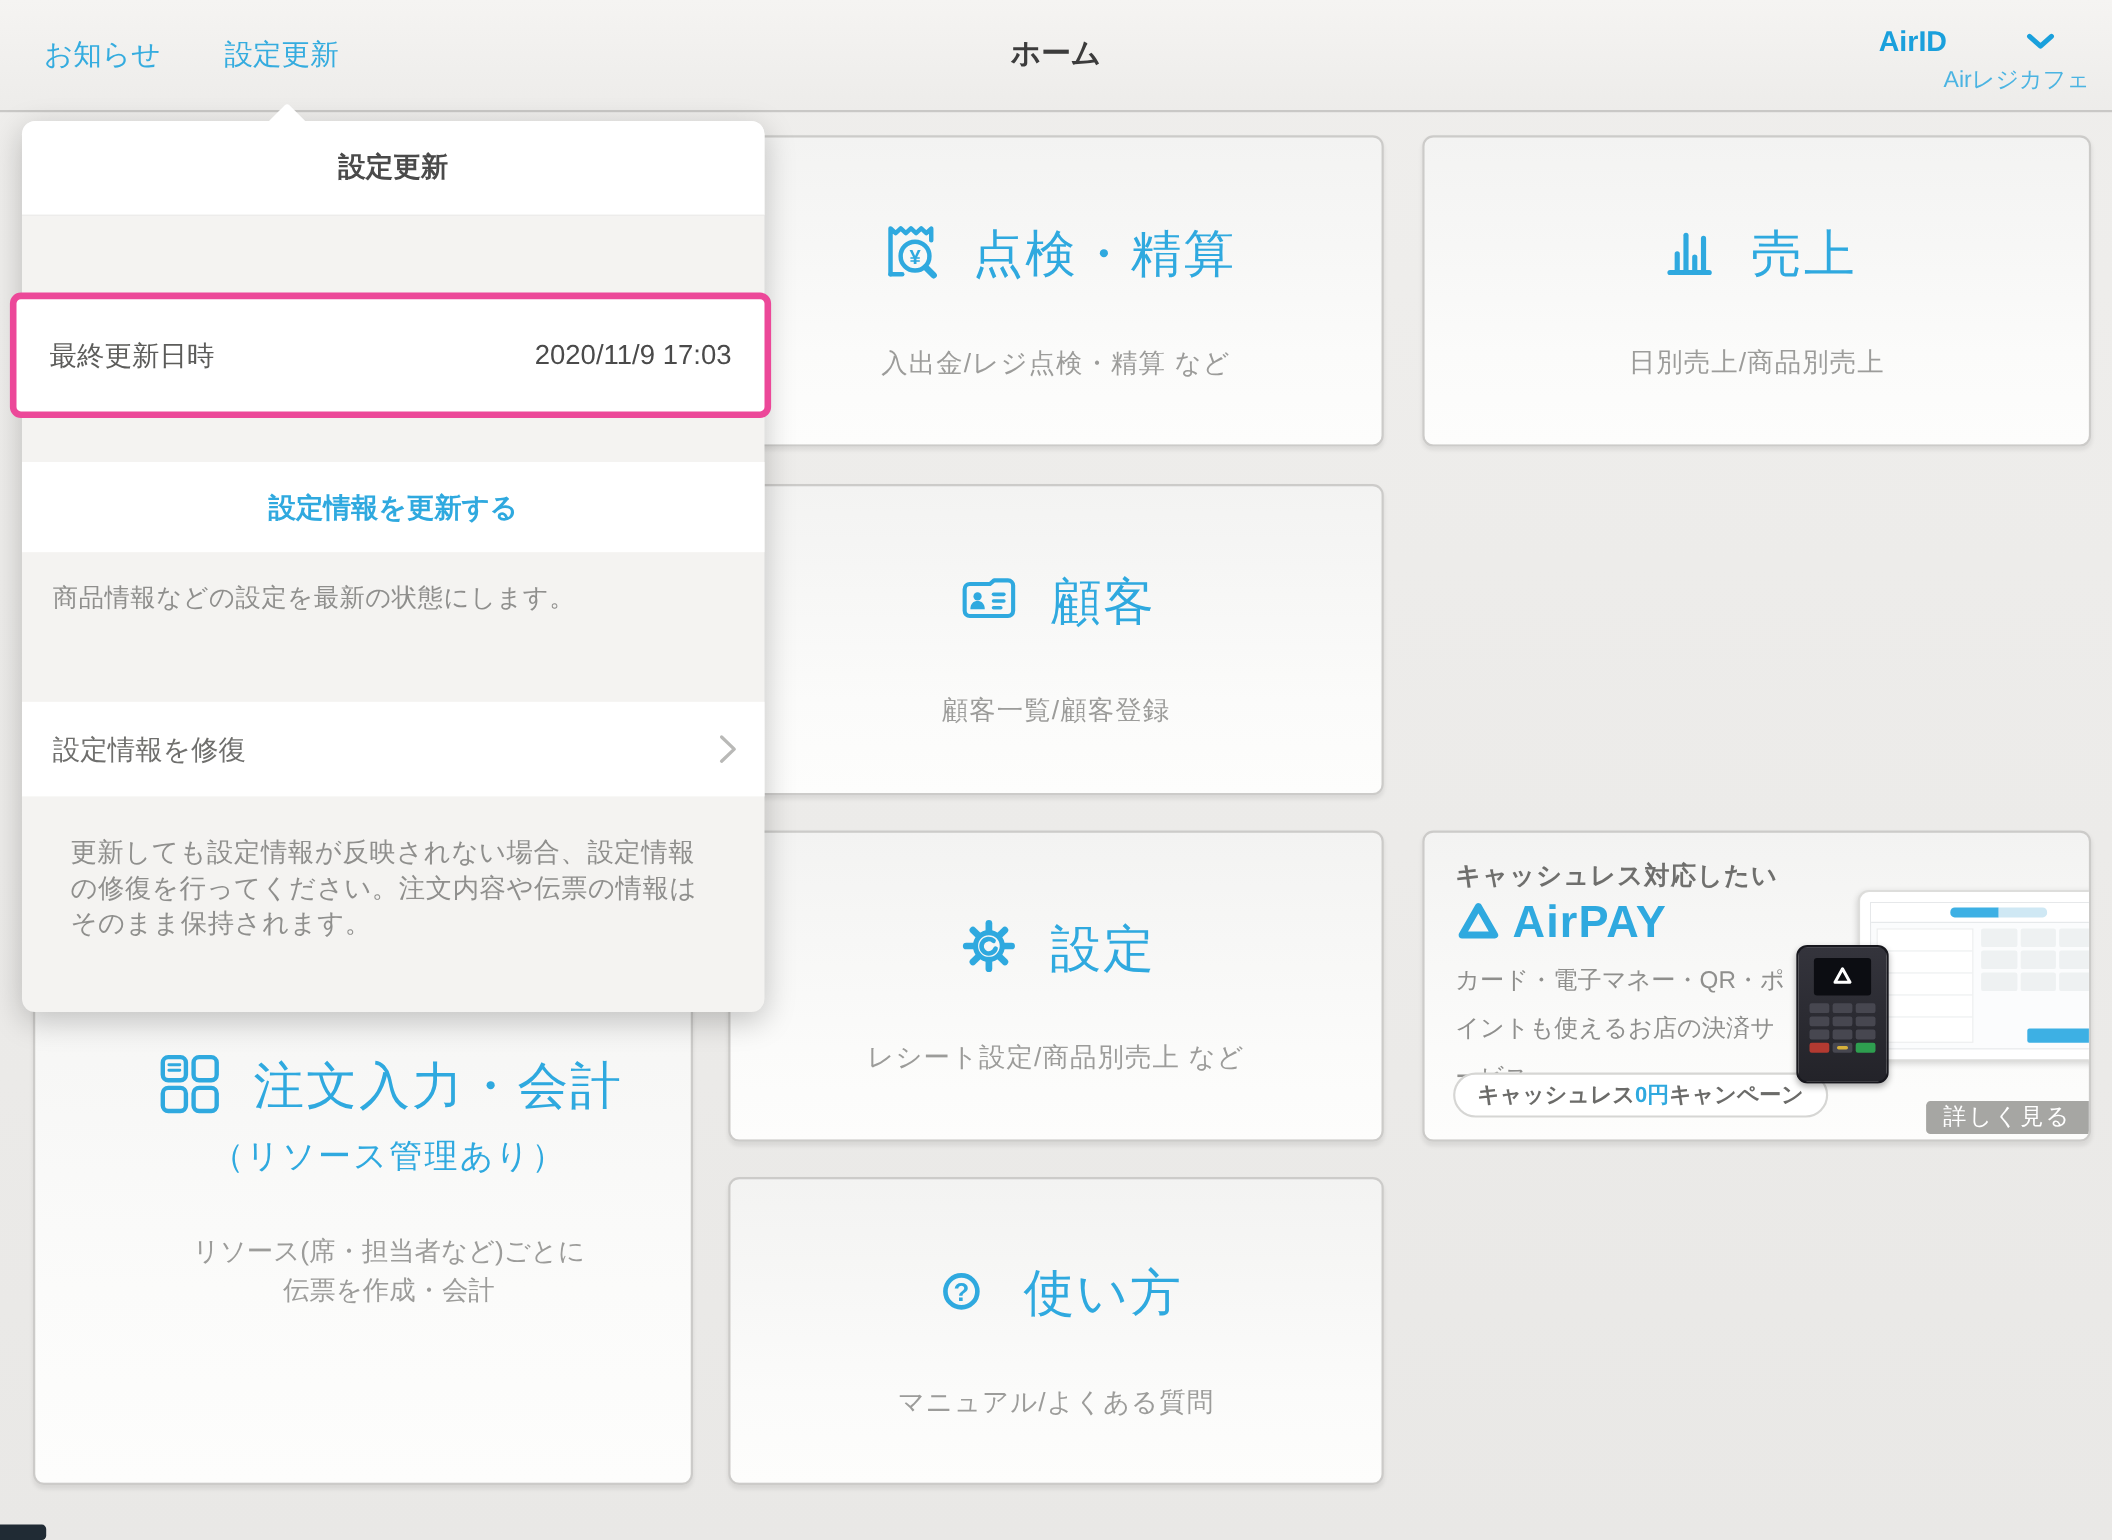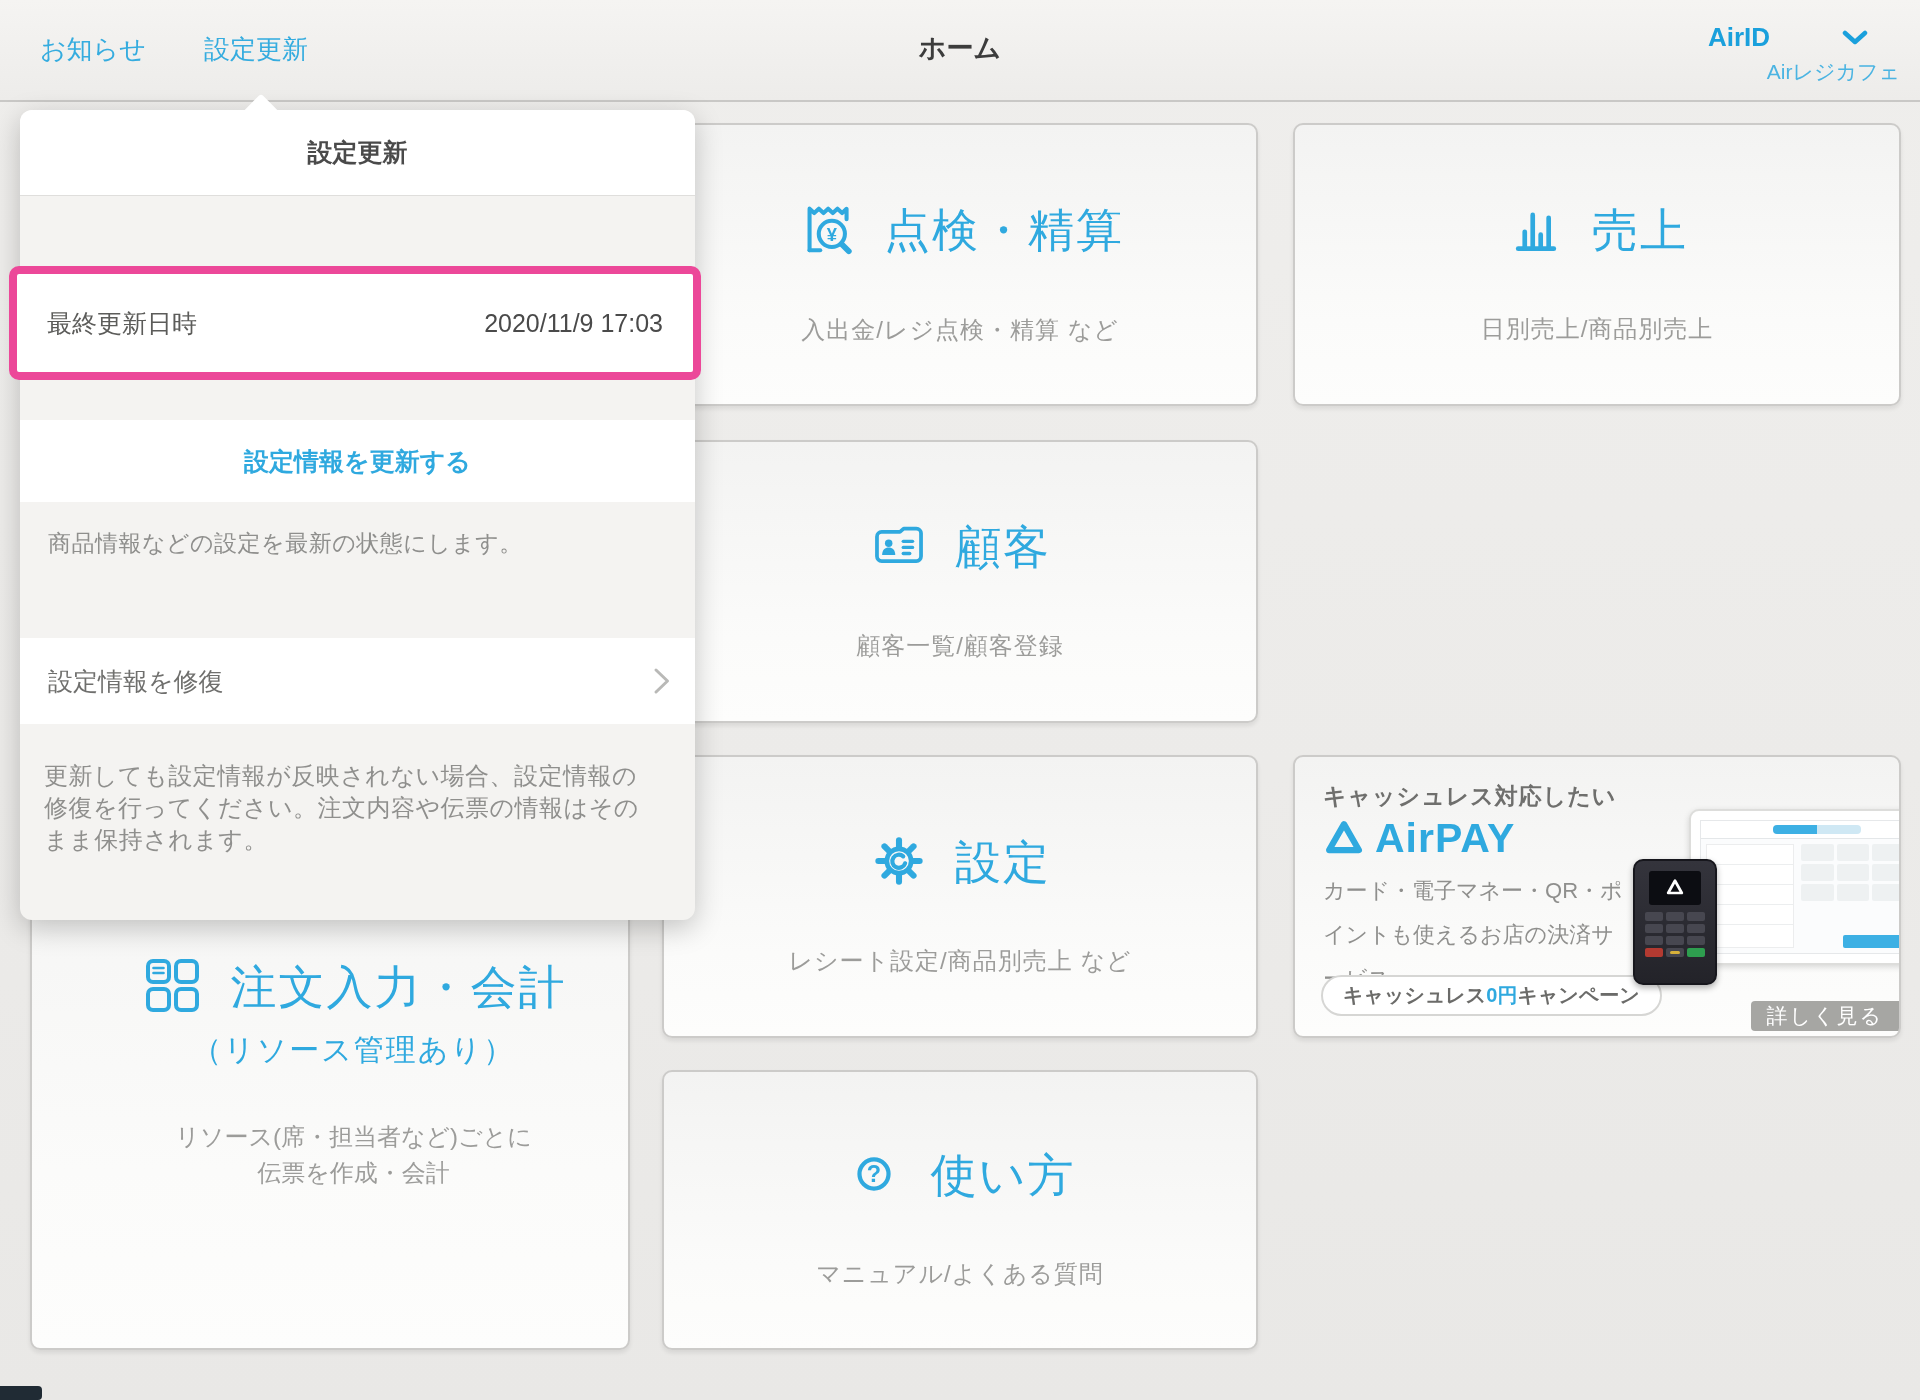--- a/index.html
+++ b/index.html
@@ -65,31 +65,31 @@
   .k-green{background:#2e9e4f!important;}
   .k-yellow{position:relative;}
   .k-yellow:after{content:"";position:absolute;left:4px;right:4px;top:3px;height:3px;background:#d8b13a;border-radius:2px;}
   
   .popover{position:absolute;left:20px;top:110px;width:675px;height:810px;background:#f4f3f1;border-radius:12px;
            box-shadow:0 8px 28px rgba(0,0,0,.22);z-index:100;}
   .pop-arrow{position:absolute;left:228px;top:-11px;width:26px;height:26px;background:#fff;transform:rotate(45deg);border-radius:3px;}
   .pop-title{position:absolute;left:0;top:0;width:100%;height:85px;background:#fff;border-radius:12px 12px 0 0;
              border-bottom:1px solid #dfdedc;line-height:85px;text-align:center;font-size:25px;font-weight:bold;color:#4a4a4a;}
   .pop-lastupdate{position:absolute;left:-11px;top:156px;width:692px;height:114px;box-sizing:border-box;
-                  border:8px solid #ec4899;border-radius:10px;background:#fff;display:flex;align-items:center;
+                  border:6px solid #ec4899;border-radius:10px;background:#fff;display:flex;align-items:center;
                   justify-content:space-between;padding:0 30px;}
   .lu-label{font-size:25px;color:#5c5c5a;}
   .lu-value{font-size:25px;color:#4a4a4a;}
   .pop-update-btn{position:absolute;left:0;top:310px;width:100%;height:82px;background:#fff;display:flex;align-items:center;
                   justify-content:center;font-size:25px;font-weight:bold;color:#2fa9df;cursor:pointer;}
   .pop-update-note{position:absolute;left:28px;top:418px;right:28px;font-size:23px;color:#8f8f8d;letter-spacing:.5px;}
   .pop-repair{position:absolute;left:0;top:528px;width:100%;height:86px;background:#fff;display:flex;align-items:center;
               padding:0 28px;box-sizing:border-box;font-size:25px;color:#6f6f6d;cursor:pointer;}
   .pop-repair .chev{position:absolute;right:24px;top:29px;}
-  .pop-repair-note{position:absolute;left:24px;top:650px;right:40px;font-size:24px;line-height:32px;color:#8f8f8d;letter-spacing:.5px;}
+  .pop-repair-note{position:absolute;left:44px;top:650px;right:40px;font-size:24px;line-height:32px;color:#8f8f8d;letter-spacing:.5px;}
   .bottom-bar{position:absolute;left:0;top:1386px;width:42px;height:14px;background:#202b34;border-radius:0 4px 4px 0;}
 </style>
 </head>
 <body>
 
 <div class="page">
 
   <div class="header">
     <span class="nav-link nav-notices">お知らせ</span>
     <span class="nav-link nav-update">設定更新</span>

